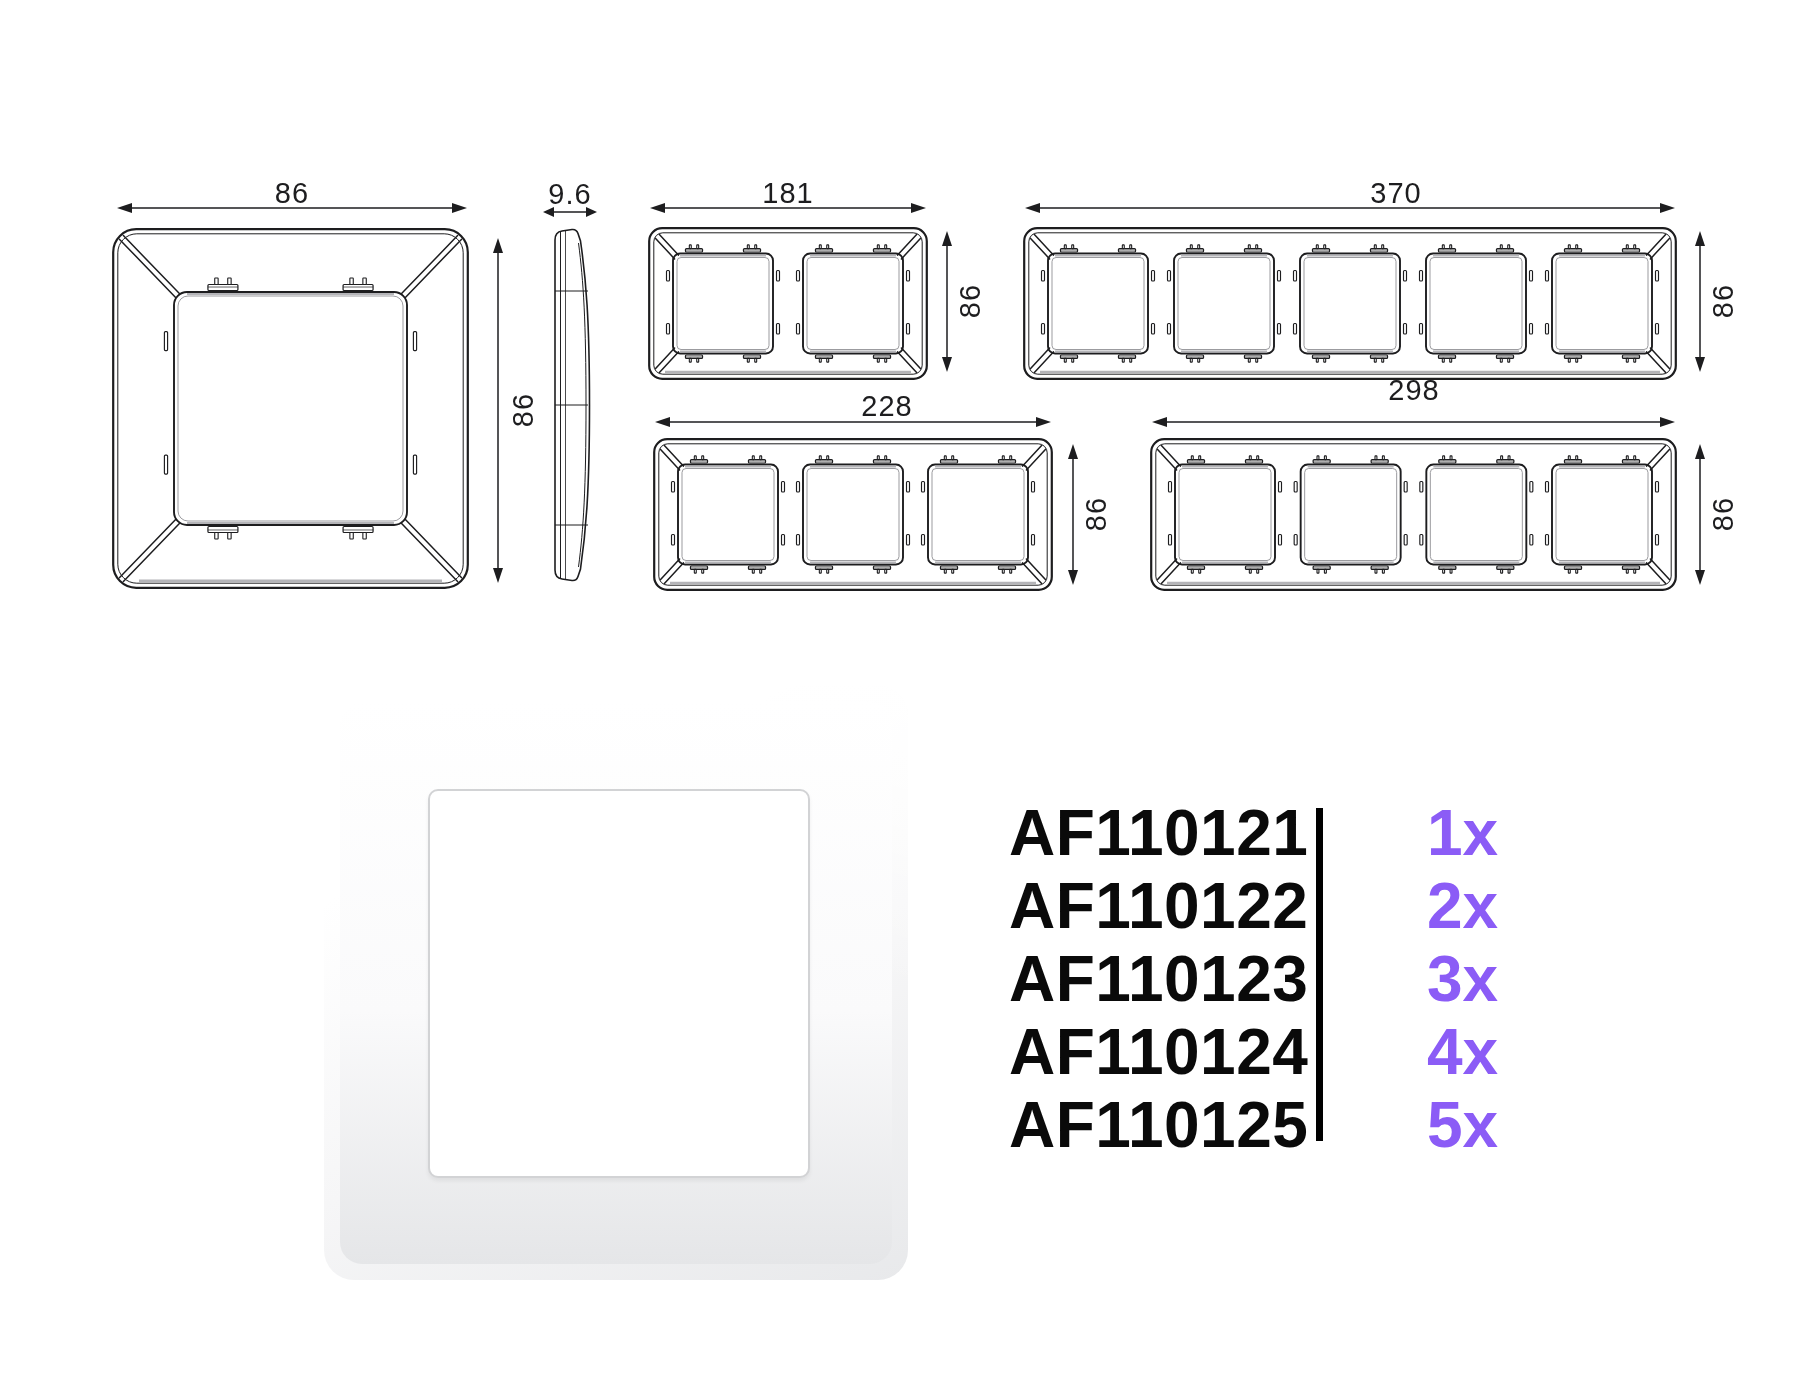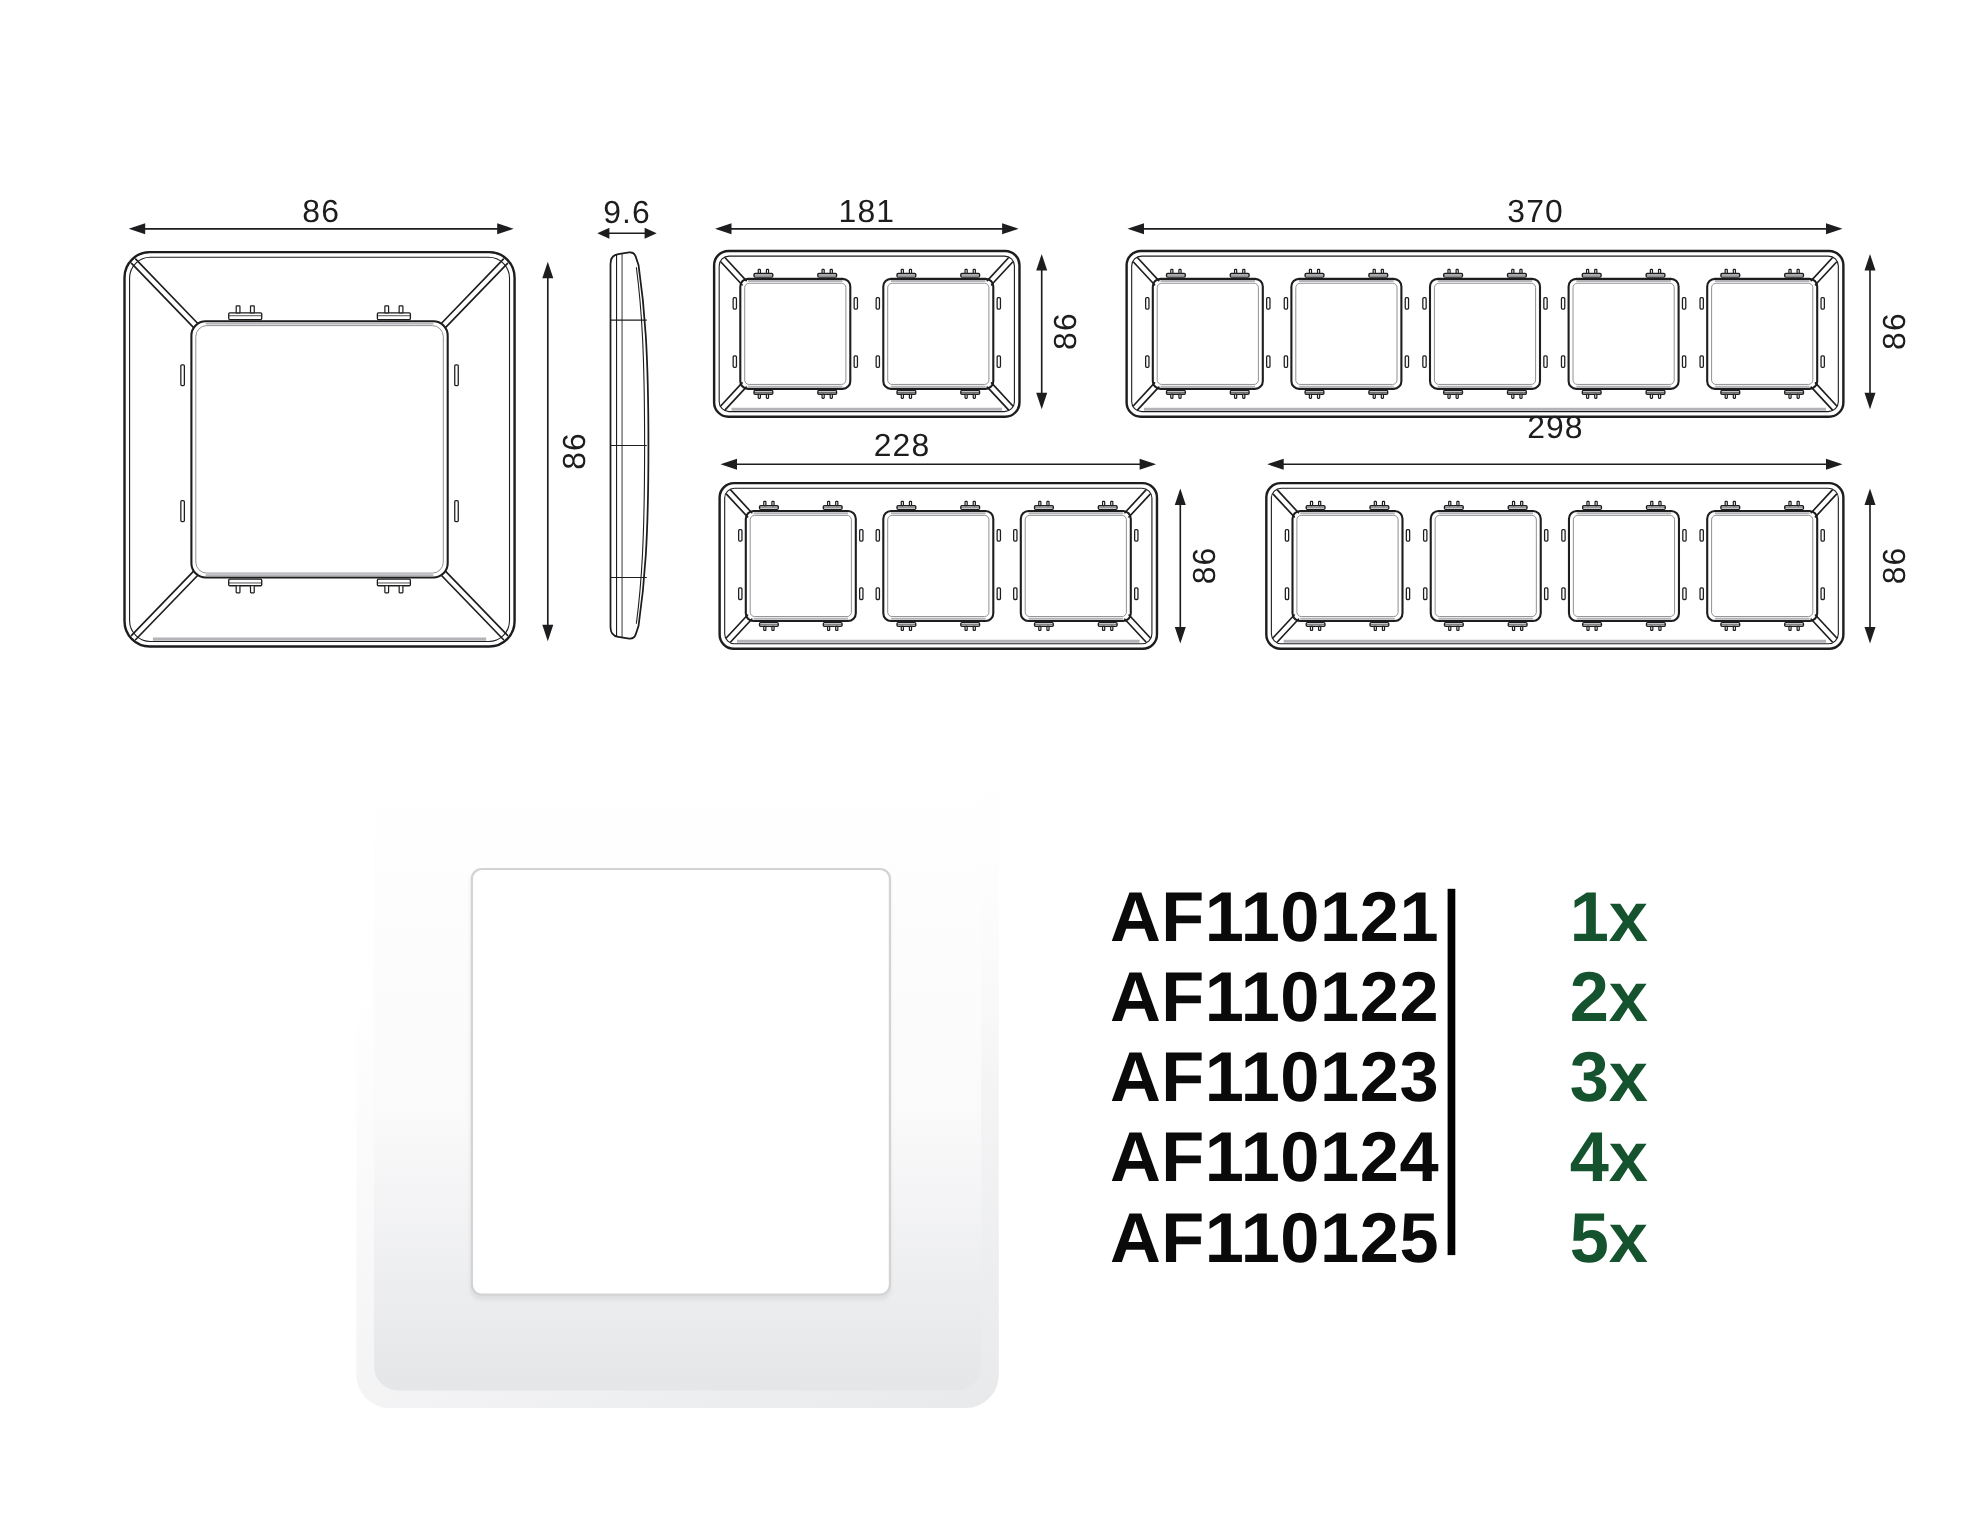--- a/index.html
+++ b/index.html
@@ -31,21 +31,21 @@
     position:absolute;left:104px;top:103px;width:378px;height:385px;border-radius:10px;
     background:#ffffff;border:2px solid #d2d3d5;
     box-shadow:0 3px 4px rgba(0,0,0,0.06);
   }
   
   .ptable{position:absolute;left:977px;top:796px;width:640px;height:365px;}
   .prow{display:flex;align-items:center;height:73px;}
   .pcode{
     width:341px;font-size:64px;font-weight:bold;letter-spacing:0.5px;color:#0a0a0a;margin-left:32px;
   }
-  .pqty{margin-left:77px;font-size:64px;font-weight:bold;color:#14532d;}
+  .pqty{margin-left:77px;font-size:64px;font-weight:bold;color:#8b5cf6;}
   .pdivider{position:absolute;left:339px;top:12px;width:7px;height:333px;background:#000;}
 </style>
 </head>
 <body>
 
 <div id="canvas">
 
   <svg class="drawing" id="d-single" style="left:112px;top:228px" width="357" height="361" viewBox="0 0 357 361">
       <rect x="1.2" y="1.2" width="354.6" height="358.6" rx="23" ry="23" fill="none" stroke="#1d1d1f" stroke-width="2.2"></rect>
       <rect x="5.8" y="5.8" width="345.4" height="349.4" rx="19" ry="19" fill="none" stroke="#1d1d1f" stroke-width="1"></rect>
@@ -514,21 +514,21 @@
       <path d="M1073 585 L1068 570 L1078 570 Z" fill="#1d1d1f"></path>
       <line x1="1700" y1="447" x2="1700" y2="582" stroke="#1d1d1f" stroke-width="1.5" stroke-linecap="butt"></line>
       <path d="M1700 444 L1695 459 L1705 459 Z" fill="#1d1d1f"></path>
       <path d="M1700 585 L1695 570 L1705 570 Z" fill="#1d1d1f"></path>
     </svg>
 
   <span class="dim-label" style="left:292px;top:193px">86</span>
   <span class="dim-label" style="left:570px;top:194px">9.6</span>
   <span class="dim-label" style="left:788px;top:193px">181</span>
   <span class="dim-label" style="left:1396px;top:193px">370</span>
-  <span class="dim-label" style="left:820px;top:406px">228</span>
+  <span class="dim-label" style="left:887px;top:406px">228</span>
   <span class="dim-label" style="left:1414px;top:390px">298</span>
   <span class="dim-label vert" style="left:523px;top:410px">86</span>
   <span class="dim-label vert" style="left:970px;top:301px">86</span>
   <span class="dim-label vert" style="left:1723px;top:301px">86</span>
   <span class="dim-label vert" style="left:1096px;top:514px">86</span>
   <span class="dim-label vert" style="left:1723px;top:514px">86</span>
 
   <div class="render">
     <div class="render-sheen"></div>
     <div class="render-bevel"></div>

